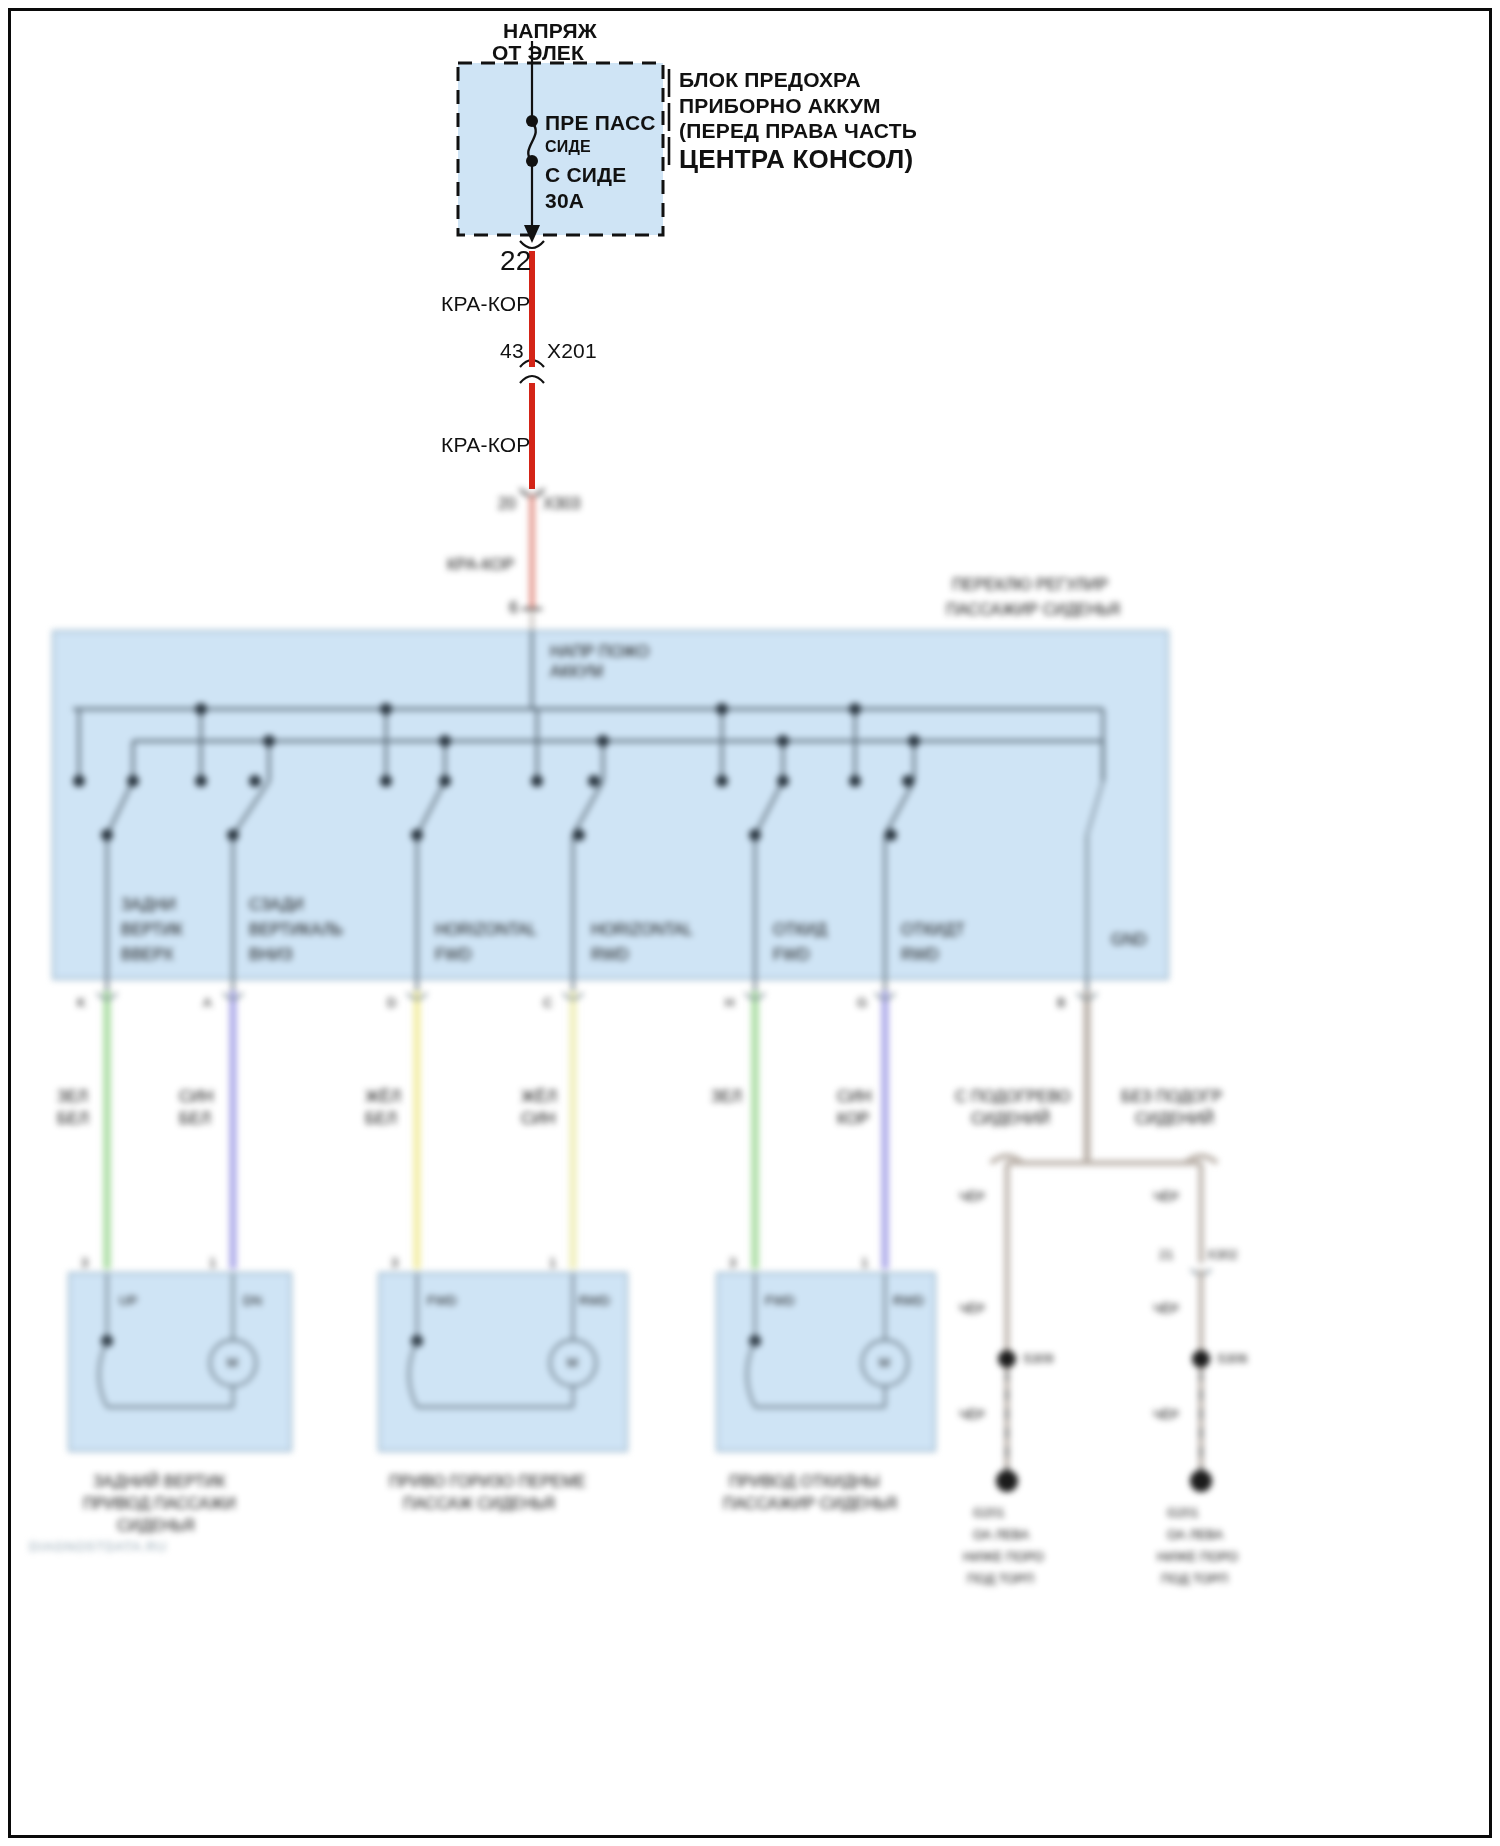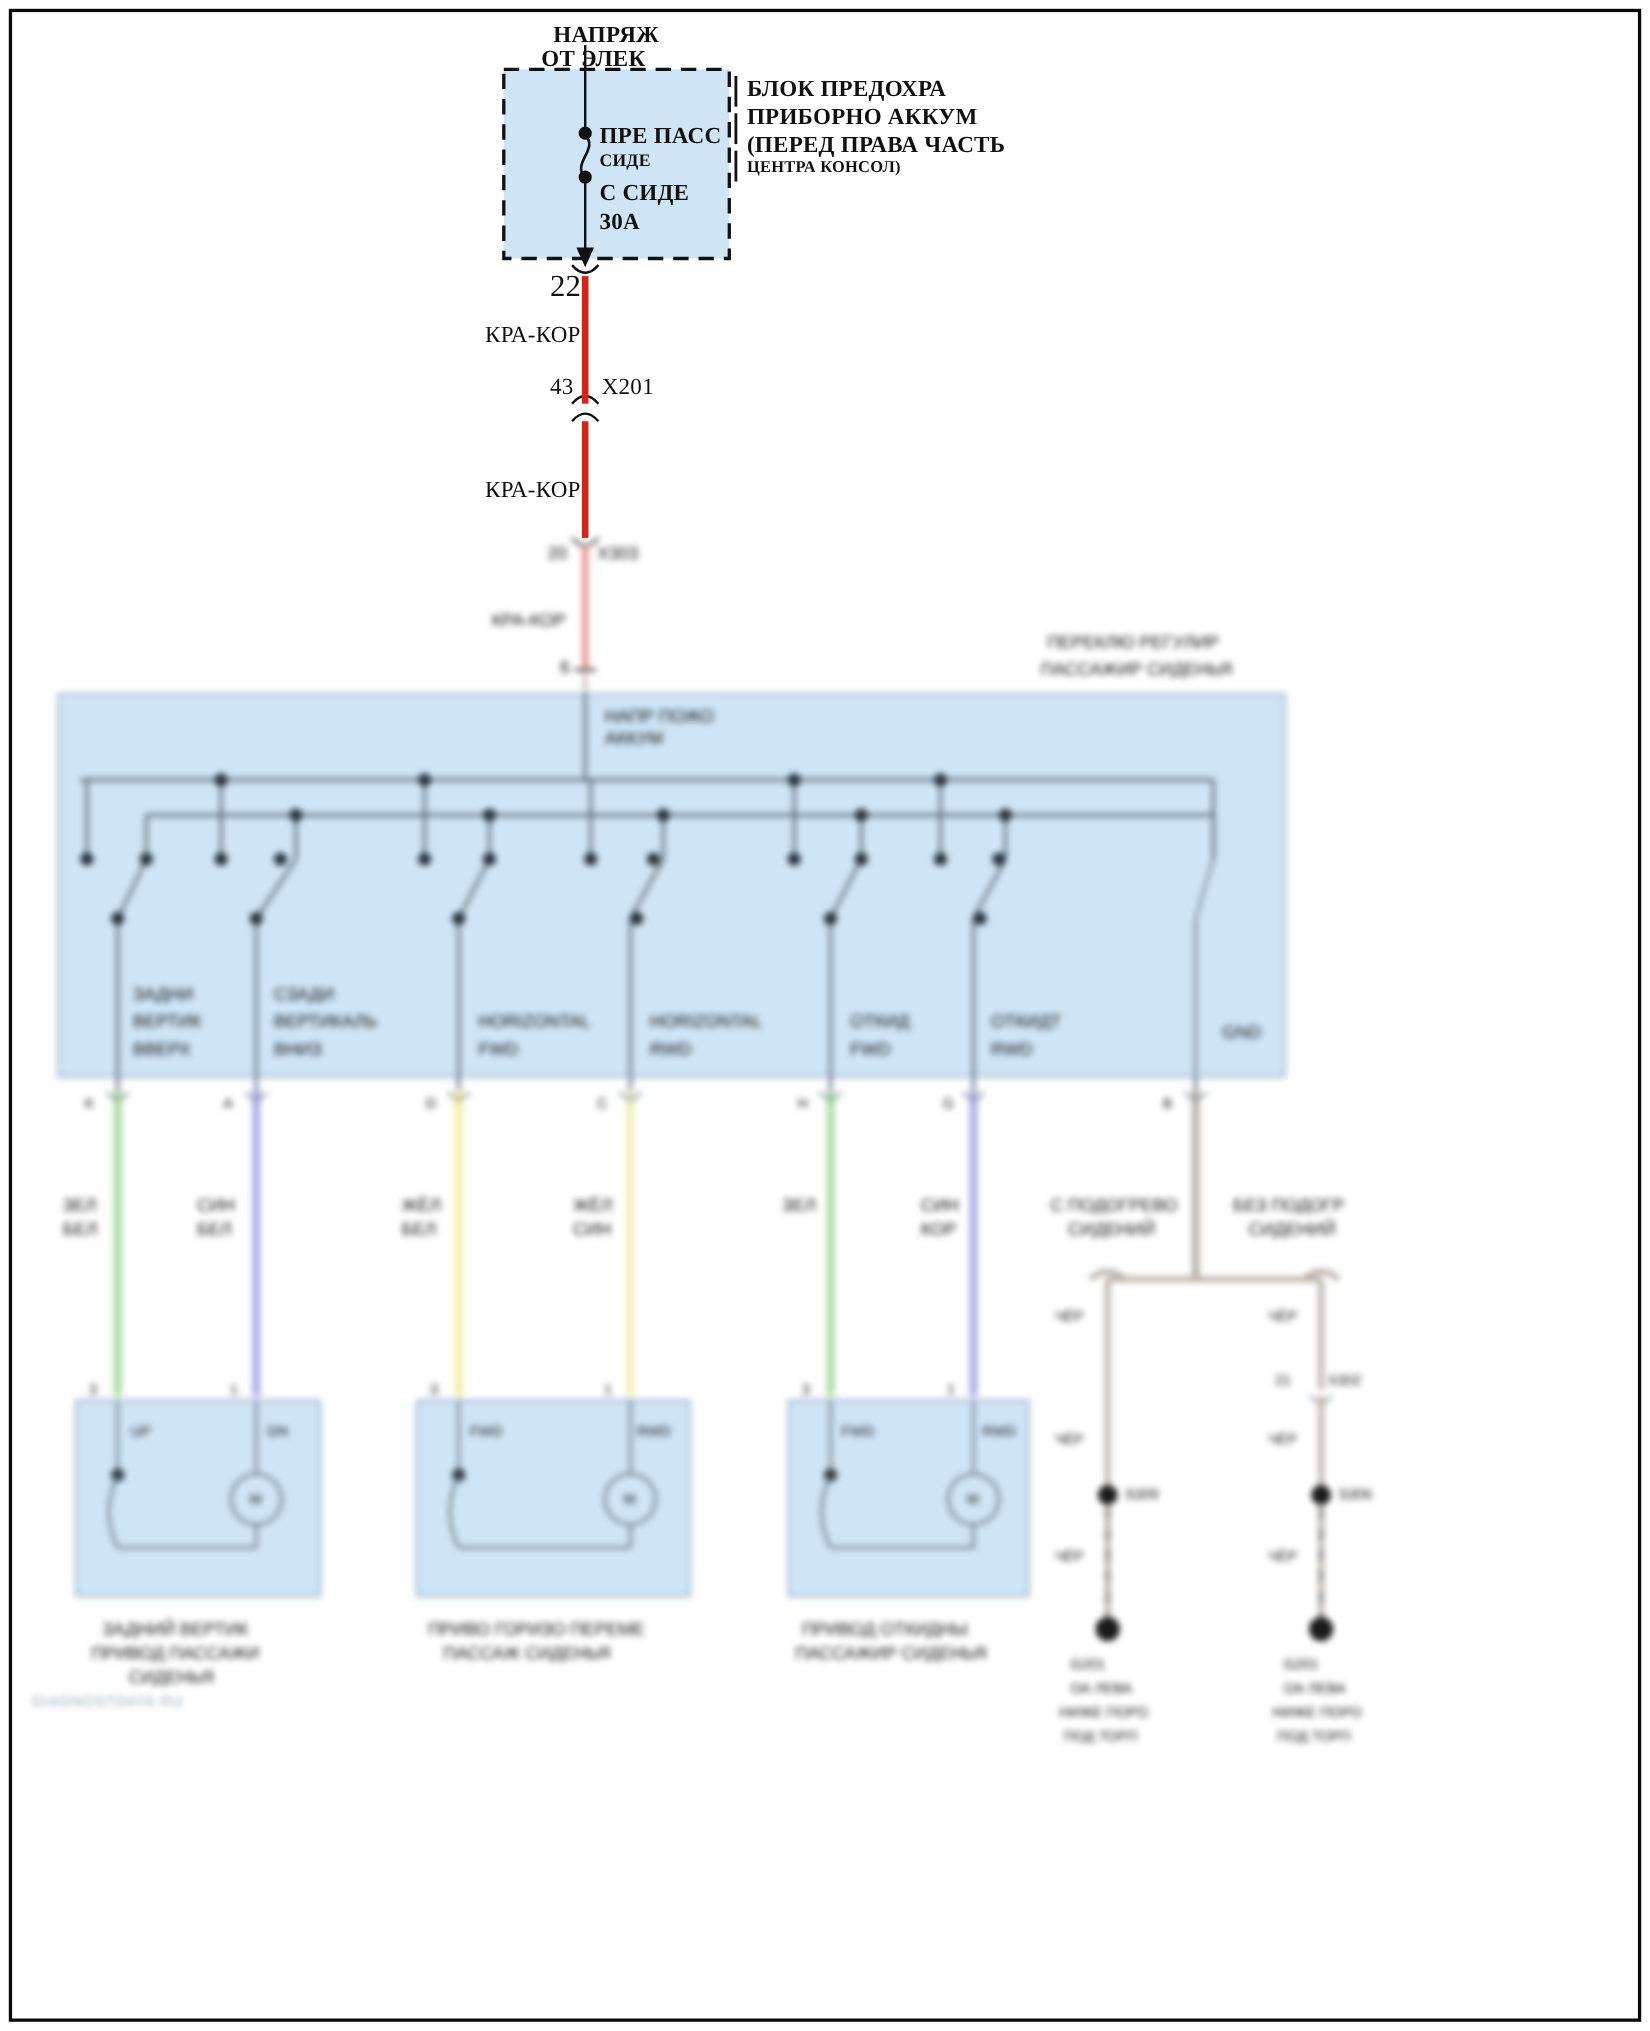--- a/index.html
+++ b/index.html
@@ -2,21 +2,21 @@
 <html><head>
 <meta charset="utf-8">
 <style>
   html,body{margin:0;padding:0;background:#ffffff;}
   body{font-family:"Liberation Sans",sans-serif;}
   #page{position:relative;width:1500px;height:1846px;background:#ffffff;overflow:hidden;}
   #frame{position:absolute;left:8px;top:8px;width:1484px;height:1830px;border:3px solid #0a0a0a;box-sizing:border-box;background:#fff;}
   .sharp, .blurry{position:absolute;left:0;top:0;width:1484px;height:1830px;}
   .blurry{filter:blur(3.1px);}
   .txt{position:absolute;color:#111;white-space:pre;font-family:"Liberation Sans",sans-serif;}
-  .lbl{font-size:19px;letter-spacing:.2px;font-family:Liberation Serif, serif;}
+  .lbl{font-size:19px;letter-spacing:.2px;}
   .lblsm{font-size:16px;}
   .lbltiny{font-size:13px;}
   .watermark{position:absolute;font-size:13px;color:#8fa3b0;letter-spacing:1px;}
   svg{display:block;overflow:visible;}
 </style>
 </head>
 <body>
 
 <div id="page">
   <div id="frame">
@@ -55,21 +55,21 @@
       <div class="txt lbl" style="left:481px;top:30px;font-size:21px;font-weight:bold;">ОТ ЭЛЕК</div>
 
       <div class="txt lbl" style="left:534px;top:100px;font-size:21px;font-weight:bold;">ПРЕ ПАСС</div>
       <div class="txt lbl" style="left:534px;top:127px;font-size:16px;font-weight:bold;">СИДЕ</div>
       <div class="txt lbl" style="left:534px;top:152px;font-size:21px;font-weight:bold;">С СИДЕ</div>
       <div class="txt lbl" style="left:534px;top:178px;font-size:21px;font-weight:bold;">30A</div>
 
       <div class="txt lbl" style="left:668px;top:57px;font-size:21px;font-weight:bold;">БЛОК ПРЕДОХРА</div>
       <div class="txt lbl" style="left:668px;top:83px;font-size:21px;font-weight:bold;">ПРИБОРНО АККУМ</div>
       <div class="txt lbl" style="left:668px;top:108px;font-size:21px;font-weight:bold;">(ПЕРЕД ПРАВА ЧАСТЬ</div>
-      <div class="txt lbl" style="left:668px;top:133px;font-size:15px;font-weight:bold;">ЦЕНТРА КОНСОЛ)</div>
+      <div class="txt lbl" style="left:668px;top:133px;font-size:26px;font-weight:bold;">ЦЕНТРА КОНСОЛ)</div>
 
       <div class="txt lbl" style="left:489px;top:234px;font-size:28px;">22</div>
       <div class="txt lbl" style="left:430px;top:281px;font-size:21px;">КРА-КОР</div>
       <div class="txt lbl" style="left:489px;top:328px;font-size:21px;">43</div>
       <div class="txt lbl" style="left:536px;top:328px;font-size:21px;">X201</div>
       <div class="txt lbl" style="left:430px;top:422px;font-size:21px;">КРА-КОР</div>
     </div>
 
     <div class="blurry">
       <svg width="1484" height="1830" style="position:absolute;left:0;top:0;">

